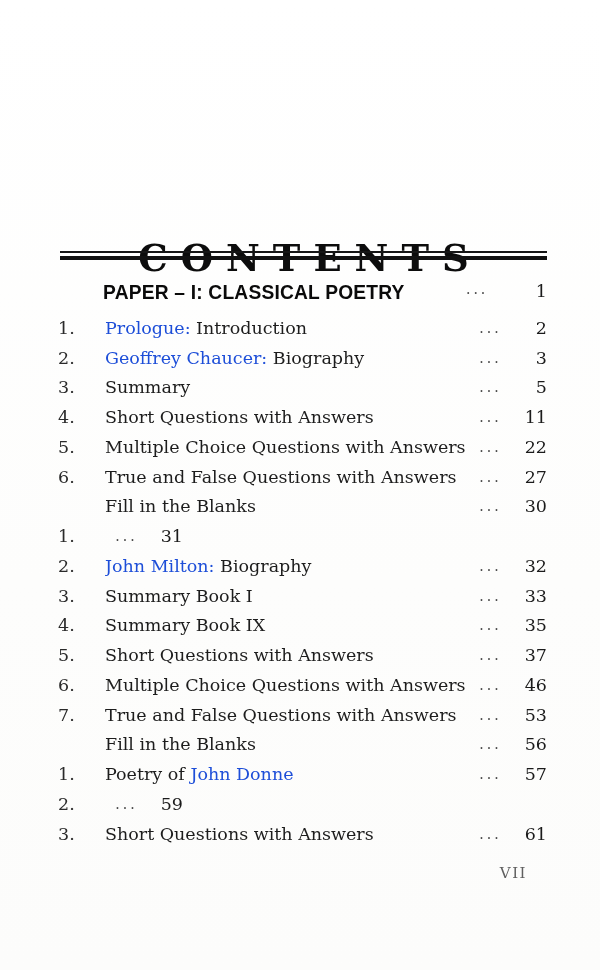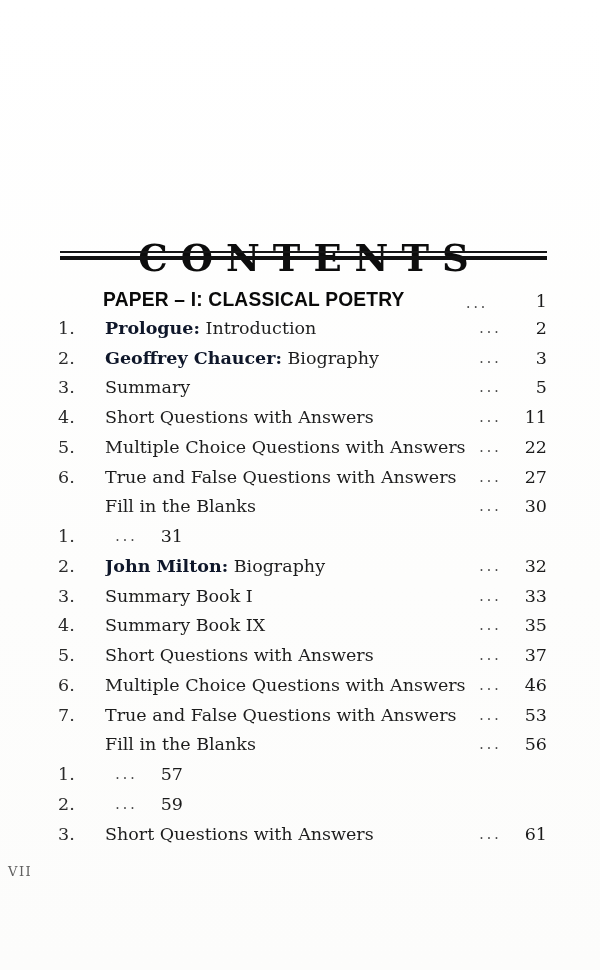--- a/index.html
+++ b/index.html
@@ -33,21 +33,21 @@
   }
   .double-rule .rule-thin  { height: 2px; background: #161616; }
   .double-rule .rule-gap   { height: 3px; }
   .double-rule .rule-thick { height: 4px; background: #111111; }
 
   .toc {
     position: absolute;
     top: 281px; left: 58px; width: 489px;
   }
   .toc-heading {
-    display: flex; align-items: flex-end;
+    display: flex; align-items: flex-start;
     height: 30px;
     font-family: "Liberation Sans", sans-serif;
     font-weight: 700;
     font-size: 20px;
     color: #0a0a0a;
     gap: 44px;
   }
   .toc-heading .heading-label {
     flex: 1;
     padding-left: 47px;
@@ -58,34 +58,35 @@
   }
   .toc-rows { margin-top: 2px; }
   .toc-row {
     display: flex; align-items: center;
     height: 29.75px;
     font-size: 17.5px;
     color: #1d1d1d;
   }
   .col-num   { width: 47px; color: #2a2a2a; }
   .col-title { flex: 1; white-space: nowrap; overflow: hidden; }
-  .col-title .bold { font-weight: 700; color: #0f172a; }
+  .col-title .bold { font-weight: 400; color: #1d4ed8; }
   .col-dots  {
     width: 40px; text-align: center;
     color: #4a4a4a; font-size: 14px; letter-spacing: 3px;
     text-indent: 3px;
   }
   .toc-heading .col-dots { font-family: "DejaVu Serif", serif; font-weight: 400; }
   .col-page  { width: 38px; text-align: right; font-size: 17.5px; color: #1b1b1b; }
   .toc-heading .col-page { font-family: "DejaVu Serif", serif; font-weight: 400; font-size: 17.5px; }
 
   .folio {
     position: absolute;
-    top: 864px; left: 8px; width: 527px;
-    font-size: 13px;
+    top: 864px; left: 0; width: 527px;
+    text-align: right;
+    font-size: 15px;
     letter-spacing: 1.5px;
     color: #5f5f5f;
     font-family: "DejaVu Serif", serif;
   }
 </style>
 </head>
 <body>
 
 <div class="scan-page"></div>
 
@@ -188,20 +189,21 @@
     <span class="col-page">53</span>
   </div>
       <div class="toc-row">
     <span class="col-num"></span>
     <span class="col-title"><span class="pre"></span><span class="bold"></span><span class="rest">Fill in the Blanks</span></span>
     <span class="col-dots">...</span>
     <span class="col-page">56</span>
   </div>
       <div class="toc-row">
     <span class="col-num">1.</span>
+    <span class="col-title"><span class="pre">Poetry of </span><span class="bold">John Donne</span><span class="rest"></span></span>
     <span class="col-dots">...</span>
     <span class="col-page">57</span>
   </div>
       <div class="toc-row">
     <span class="col-num">2.</span>
     <span class="col-dots">...</span>
     <span class="col-page">59</span>
   </div>
       <div class="toc-row">
     <span class="col-num">3.</span>

